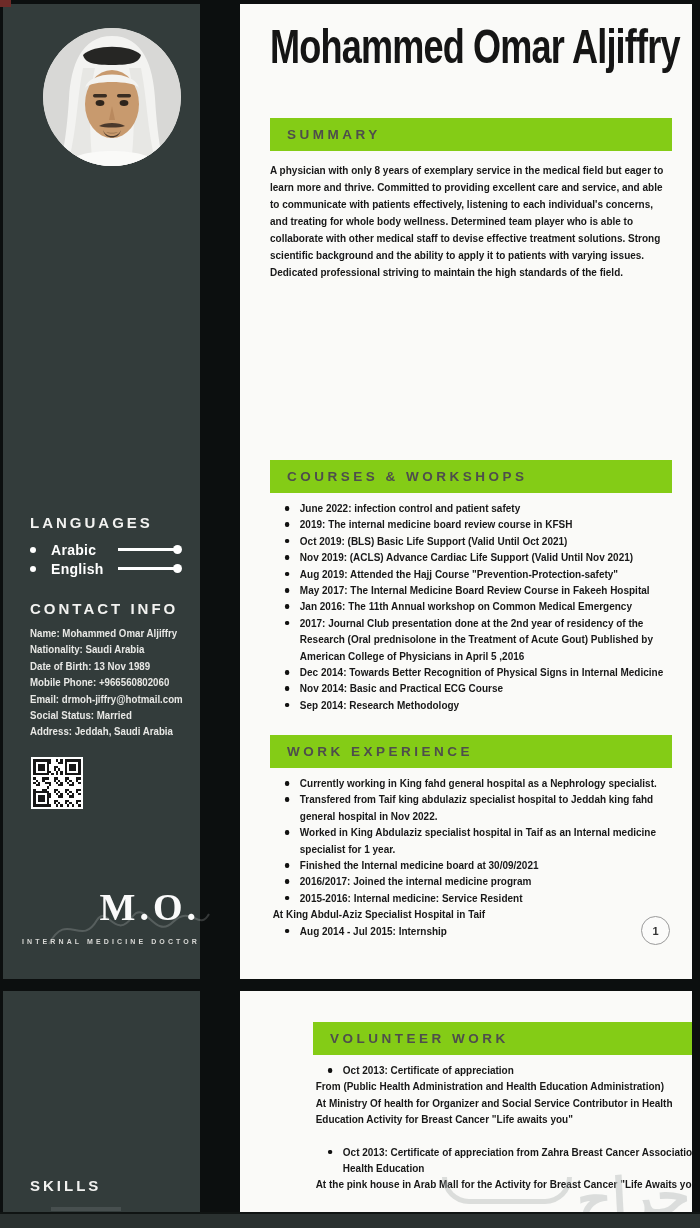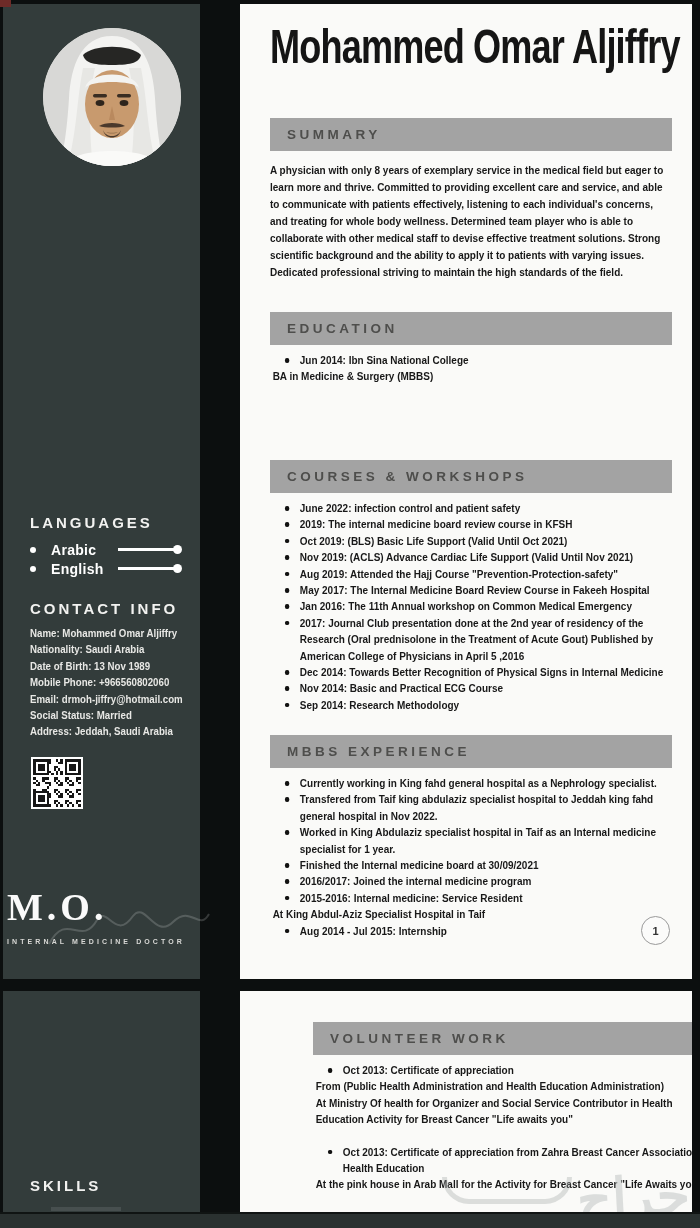--- a/index.html
+++ b/index.html
@@ -20,33 +20,33 @@
   .lang-row{display:flex;align-items:center;height:19px;color:#ffffff;justify-content:space-between;}
   .lang-dot{width:6px;height:6px;border-radius:50%;background:#fff;margin-right:15px;flex:none;}
   .lang-label{font-weight:700;font-size:14px;width:64px;letter-spacing:.3px;}
   .lang-meter{display:flex;align-items:center;margin-left:8px;}
   .meter-line{width:56px;height:2.5px;background:#fff;}
   .meter-dot{width:9px;height:9px;border-radius:50%;background:#fff;margin-left:-1px;}
   .contact{position:absolute;top:596px;left:27px;right:10px;}
   .contact-lines{margin-top:8px;width:112%;transform:scaleX(.89);transform-origin:0 0;}
   .contact-line{font-size:10.9px;font-weight:700;color:#e8e8e5;line-height:16.4px;white-space:nowrap;}
   .qr{position:absolute;top:753px;left:28px;width:52px;height:52px;}
-  .logo{position:absolute;top:884px;left:4px;right:0;text-align:left;}
+  .logo{position:absolute;top:884px;left:4px;right:0;text-align:right;}
   .logo-script{position:absolute;top:14px;left:30px;width:178px;height:50px;opacity:.8;}
   .logo-mono{position:relative;font-family:"Liberation Serif",serif;font-size:38px;font-weight:700;
              color:#fafafa;letter-spacing:4px;line-height:1;}
   .logo-sub{position:relative;margin-top:12px;font-size:7px;letter-spacing:3.1px;color:#d8d8d5;font-weight:700;}
   .skills-h{position:absolute;top:186px;left:27px;}
   .skills-cut{position:absolute;bottom:3px;left:48px;width:70px;height:4px;background:rgba(255,255,255,.10);}
 
   
   .name{margin:20px 0 0 30px;font-size:44px;font-weight:700;color:#151515;letter-spacing:-1px;
         line-height:1;display:inline-block;transform:scale(.82,1.08);transform-origin:0 20%;white-space:nowrap;}
   .sec{position:absolute;left:30px;width:402px;}
-  .sec-bar{background:#a3a3a3;height:33px;display:flex;align-items:center;padding-left:17px;box-sizing:border-box;}
+  .sec-bar{background:#84cc16;height:33px;display:flex;align-items:center;padding-left:17px;box-sizing:border-box;}
   .sec-title{color:#4e4e4c;font-size:13.5px;letter-spacing:3.5px;font-weight:700;}
   .condense{width:114%;transform:scaleX(.877);transform-origin:0 0;}
   .body-text{margin-top:11px;font-size:11.4px;font-weight:700;color:#181818;line-height:17px;}
   .doc-list{margin-top:7px;font-size:11.4px;font-weight:700;color:#181818;}
   .li{position:relative;padding-left:34px;line-height:16.4px;}
   .li.bullet::before{content:"";position:absolute;left:17px;top:6px;width:4.5px;height:4.5px;border-radius:50%;background:#111;}
   .li.plain{padding-left:3px;}
   .li.gap{margin-top:16px;}
   .sec-summary{top:114px;}
   .sec-education{top:308px;}
@@ -350,32 +350,20 @@
 
       <div class="sec sec-summary">
         <div class="sec-bar">
           <span class="sec-title">SUMMARY</span>
         </div>
         <div class="condense">
           <p class="body-text" style="margin:11px 0 0;">A physician with only 8 years of exemplary service in the medical field but eager to learn more and thrive. Committed to providing excellent care and service, and able to communicate with patients effectively, listening to each individual's concerns, and treating for whole body wellness. Determined team player who is able to collaborate with other medical staff to devise effective treatment solutions. Strong scientific background and the ability to apply it to patients with varying issues. Dedicated professional striving to maintain the high standards of the field.</p>
         </div>
       </div>
 
-      <div class="sec sec-education">
-        <div class="sec-bar">
-          <span class="sec-title">EDUCATION</span>
-        </div>
-        <div class="condense">
-          <div class="doc-list">
-
-          <div class="li bullet">Jun 2014: Ibn Sina National College</div>
-              <div class="li plain">BA in Medicine &amp; Surgery (MBBS)</div>
-            </div>
-        </div>
-      </div>
 
       <div class="sec sec-courses">
         <div class="sec-bar">
           <span class="sec-title">COURSES &amp; WORKSHOPS</span>
         </div>
         <div class="condense">
           <div class="doc-list">
 
           <div class="li bullet">June 2022: infection control and patient safety</div>
               <div class="li bullet">2019: The internal medicine board review course in KFSH</div>
@@ -387,21 +375,21 @@
               <div class="li bullet"> 2017: Journal Club presentation done at the 2nd year of residency of the Research (Oral prednisolone in the Treatment of Acute Gout) Published by American College of Physicians in April 5 ,2016</div>
               <div class="li bullet">Dec 2014: Towards Better Recognition of Physical Signs in Internal Medicine</div>
               <div class="li bullet">Nov 2014: Basic and Practical ECG Course</div>
               <div class="li bullet">Sep 2014: Research Methodology</div>
             </div>
         </div>
       </div>
 
       <div class="sec sec-work">
         <div class="sec-bar">
-          <span class="sec-title">MBBS EXPERIENCE</span>
+          <span class="sec-title">WORK EXPERIENCE</span>
         </div>
         <div class="condense">
           <div class="doc-list">
 
           <div class="li bullet">Currently working in King fahd general hospital as a Nephrology specialist.</div>
               <div class="li bullet">Transfered from Taif king abdulaziz specialist hospital to Jeddah king fahd general hospital  in Nov 2022.</div>
               <div class="li bullet">Worked in King Abdulaziz specialist hospital in Taif as an Internal medicine specialist for 1 year.</div>
               <div class="li bullet">Finished the Internal medicine board at 30/09/2021</div>
               <div class="li bullet">2016/2017: Joined the internal medicine program</div>
               <div class="li bullet">2015-2016: Internal medicine: Service Resident</div>

